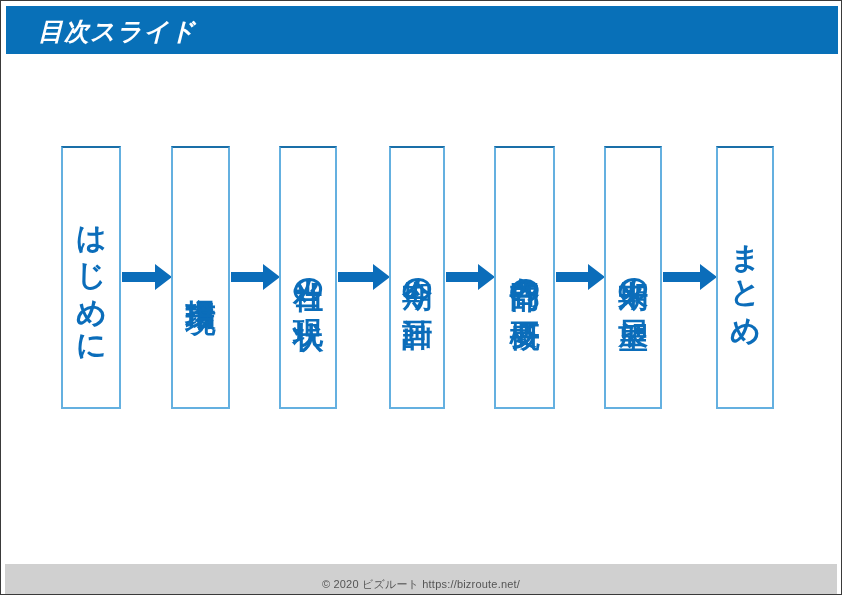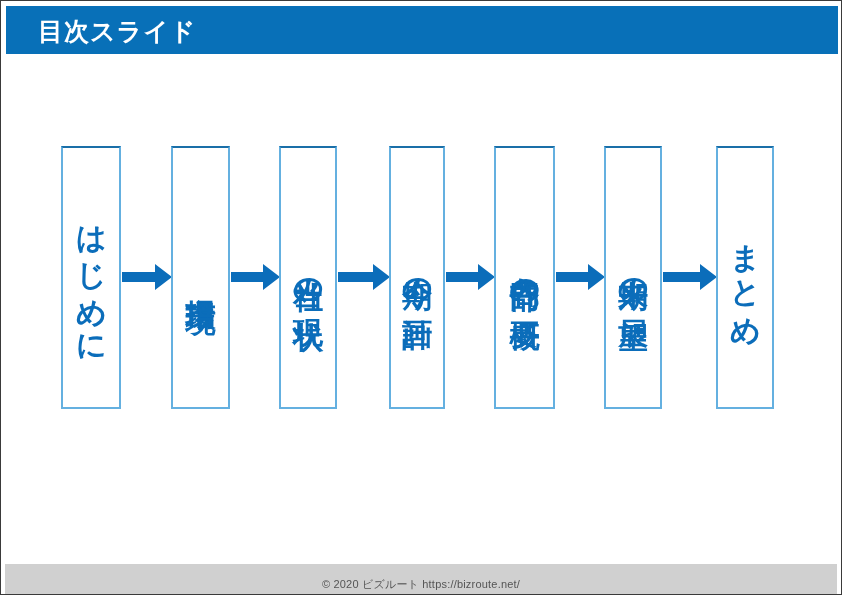--- a/index.html
+++ b/index.html
@@ -22,20 +22,21 @@
   }
 
   
   #header-band {
     position: absolute;
     left: 5px;
     top: 5px;
     width: 832px;
     height: 48px;
     background: #0870b8;
+    font-style: italic;
   }
   #header-title {
     position: absolute;
     left: 32px;
     top: 13px;
     font-size: 25px;
     font-weight: bold;
     color: #ffffff;
     letter-spacing: 1px;
     line-height: 1;

